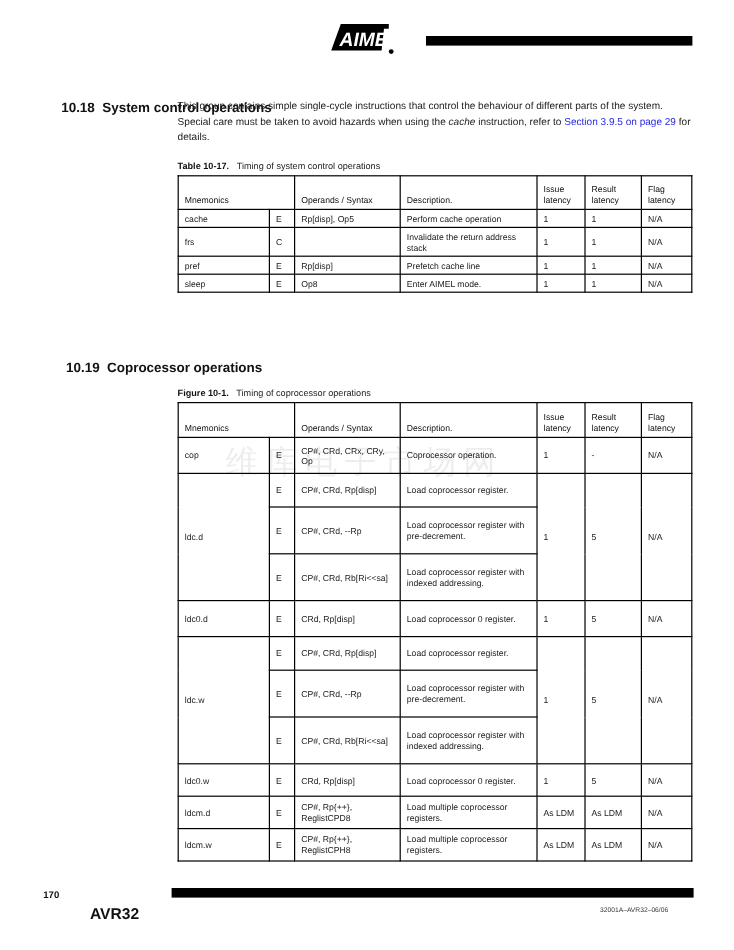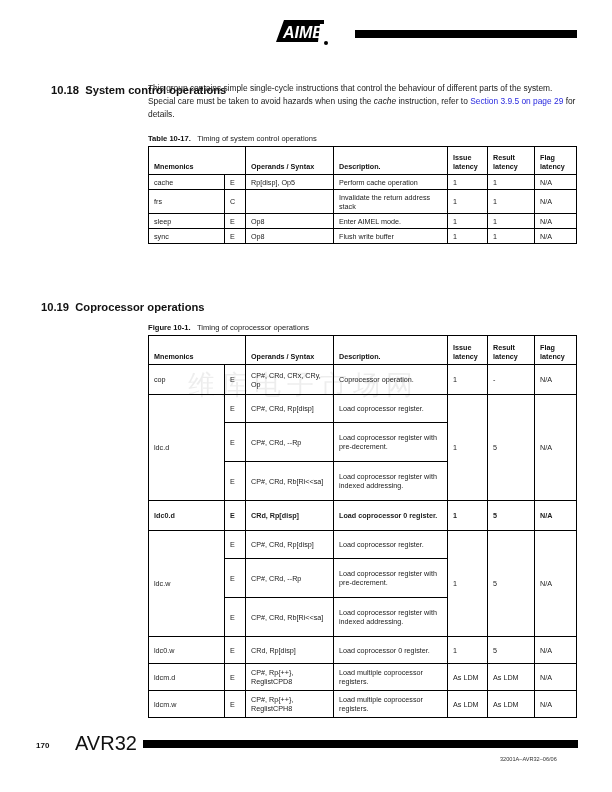--- a/index.html
+++ b/index.html
@@ -7,23 +7,23 @@
     .abs { position:absolute; }
     .logo { left:270px; top:16px; width:60px; height:30px; }
     .header-bar { left:355px; top:30px; width:222px; height:8px; background:#000; }
     h2.sec { position:absolute; margin:16px; font-size:11.2px; font-weight:bold; color:#111; }
     .para { left:148px; top:82px; width:430px; font-size:8.4px; line-height:13px; color:#222; }
     .para .link { color:#2a2adf; }
     .caption { font-size:7.6px; color:#222; }
     .caption b { font-weight:bold; color:#111; }
     table.t { position:absolute; border-collapse:collapse; font-size:7.2px; color:#222; table-layout:fixed; }
     table.t td, table.t th { border:1px solid #000; padding:2px 5px; vertical-align:middle; text-align:left; line-height:9px; }
-    table.t th { font-weight:bold; vertical-align:bottom; color:#111; padding-bottom:3px; }
+    table.t th { font-weight:normal; vertical-align:bottom; color:#111; padding-bottom:3px; }
     .footer-num { left:36px; top:741px; font-size:8px; font-weight:bold; }
-    .footer-title { left:75px; top:732px; font-size:20px; font-weight:normal; }
+    .footer-title { left:75px; top:754px; font-size:13px; font-weight:bold; }
     .footer-bar { left:143px; top:740px; width:435px; height:8px; background:#000; }
     .footer-doc { left:500px; top:756px; font-size:5.6px; color:#333; }
     .watermark { left:188px; top:367px; font-size:27px; color:rgba(0,0,0,0.07); font-family:Liberation Sans, sans-serif; letter-spacing:6px; white-space:nowrap; }
   </style>
 </head>
 <body>
 
 <div class="abs logo">
   <svg width="60" height="30" viewBox="0 0 60 30">
     <polygon points="6,26 14,4 54,4 54,8 50,8 48,26" fill="#000"></polygon>
@@ -74,41 +74,41 @@
   <tr style="height:24px;margin-left:16px;">
     <td>frs</td>
         <td>C</td>
         <td></td>
         <td>Invalidate the return address stack</td>
         <td>1</td>
         <td>1</td>
         <td>N/A</td>
   </tr>
   <tr style="height:15px;">
+    <td>pref</td>
+        <td>E</td>
+        <td>Rp[disp]</td>
+        <td>Prefetch cache line</td>
+        <td>1</td>
+        <td>1</td>
+        <td>N/A</td>
+  </tr>
+  <tr style="height:15px;">
     <td>sleep</td>
         <td>E</td>
         <td>Op8</td>
         <td>Enter AIMEL mode.</td>
         <td>1</td>
         <td>1</td>
         <td>N/A</td>
   </tr>
-  <tr style="height:15px;">
-    <td>sync</td>
-        <td>E</td>
-        <td>Op8</td>
-        <td>Flush write buffer</td>
-        <td>1</td>
-        <td>1</td>
-        <td>N/A</td>
-  </tr>
 </tbody>
   </table>
 
-<h2 class="sec" style="left:25px; top:285px;">
+<h2 class="sec" style="left:39px; top:285px;">
   <span>10.19</span>&nbsp;&nbsp;<span>Coprocessor operations</span>
 </h2>
 <div class="abs caption" style="left:148px; top:323px;">
   <b>Figure 10-1.</b>&nbsp;&nbsp;&nbsp;<span>Timing of coprocessor operations</span>
 </div>
 
 <div class="abs watermark">维库电子市场网</div>
 
 <table class="t" style="left:148px; top:335px; width:428px;">
   <colgroup>
@@ -153,21 +153,21 @@
     <td>E</td>
     <td>CP#, CRd, --Rp</td>
     <td>Load coprocessor register with pre-decrement.</td>
   </tr>
   <tr style="height:39px;">
     <td>E</td>
     <td>CP#, CRd, Rb[Ri&lt;&lt;sa]</td>
     <td>Load coprocessor register with indexed addressing.</td>
   </tr>
 
-  <tr style="height:30px;font-weight:bold;">
+  <tr style="height:30px;">
     <td>ldc0.d</td>
         <td>E</td>
         <td>CRd, Rp[disp]</td>
         <td>Load coprocessor 0 register.</td>
         <td>1</td>
         <td>5</td>
         <td>N/A</td>
   </tr>
 
   <tr style="height:28px;">

